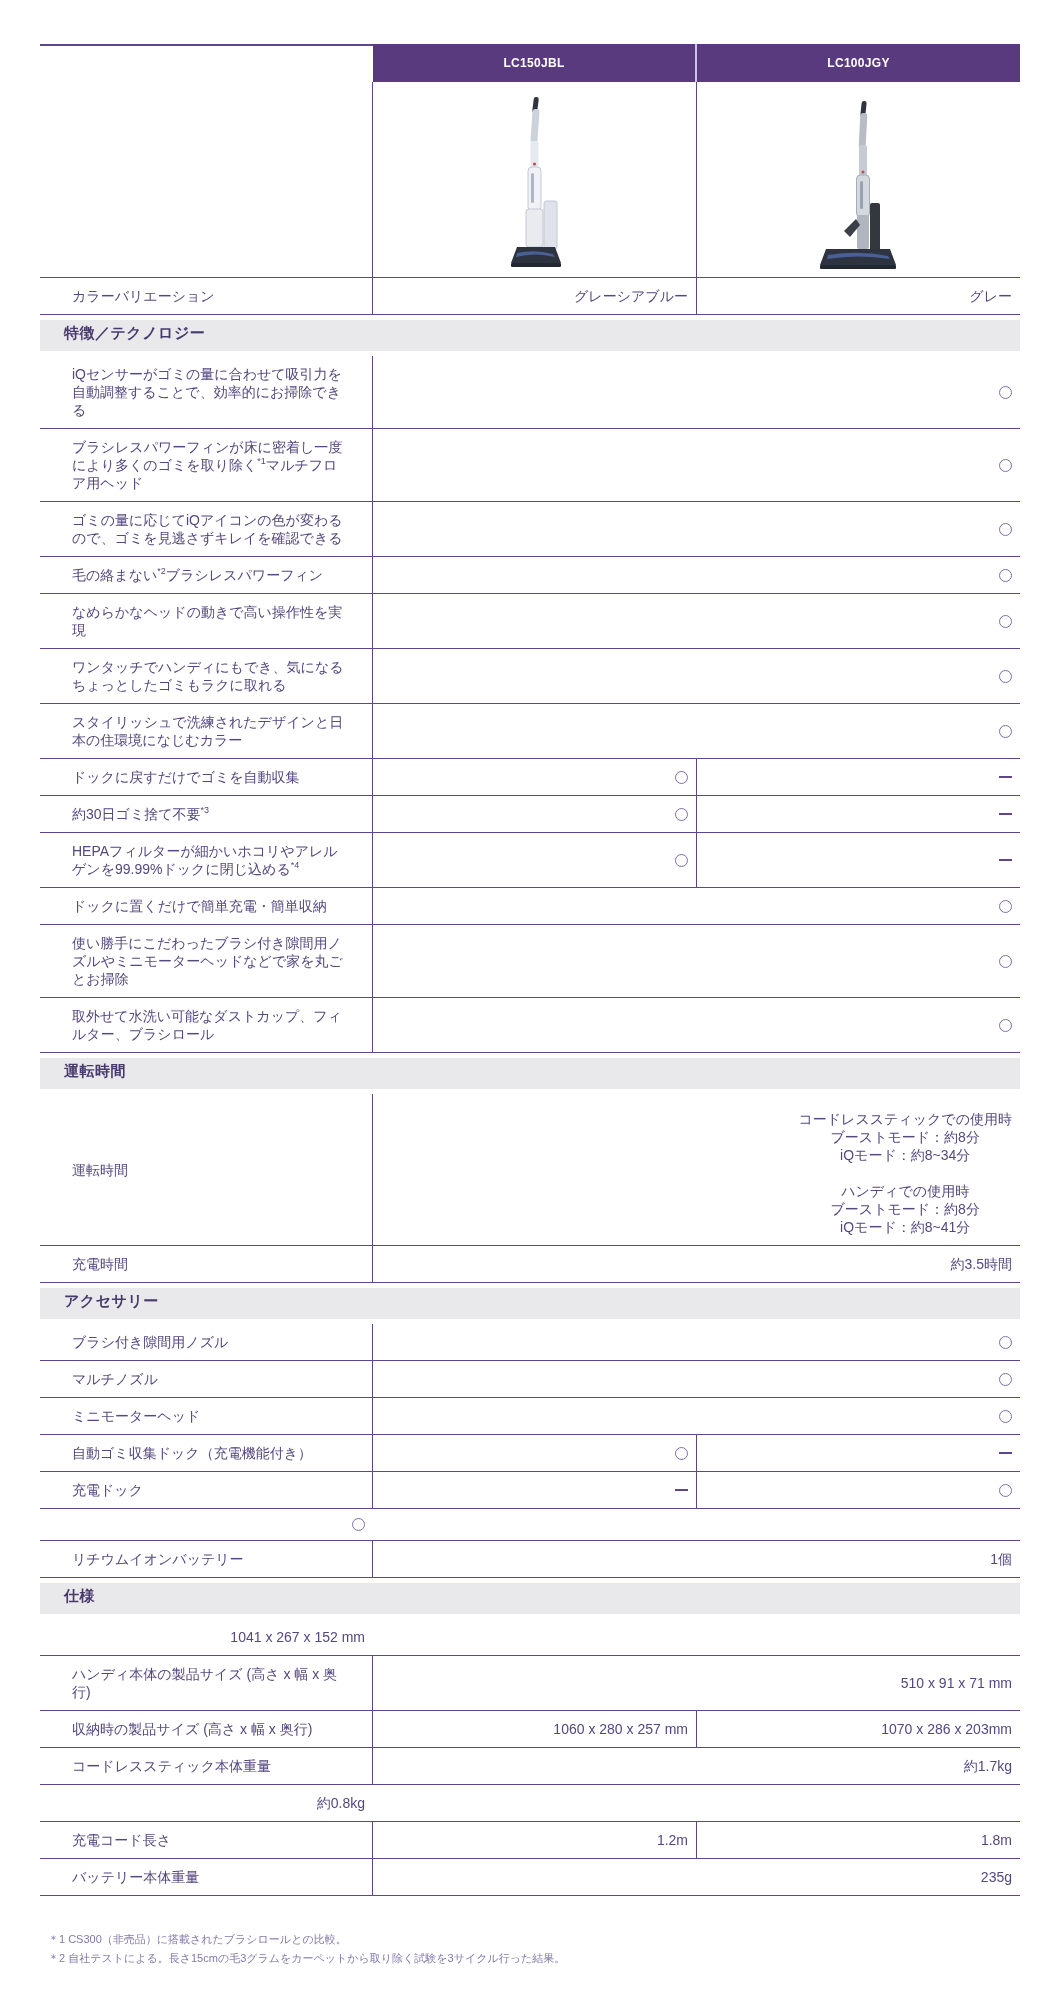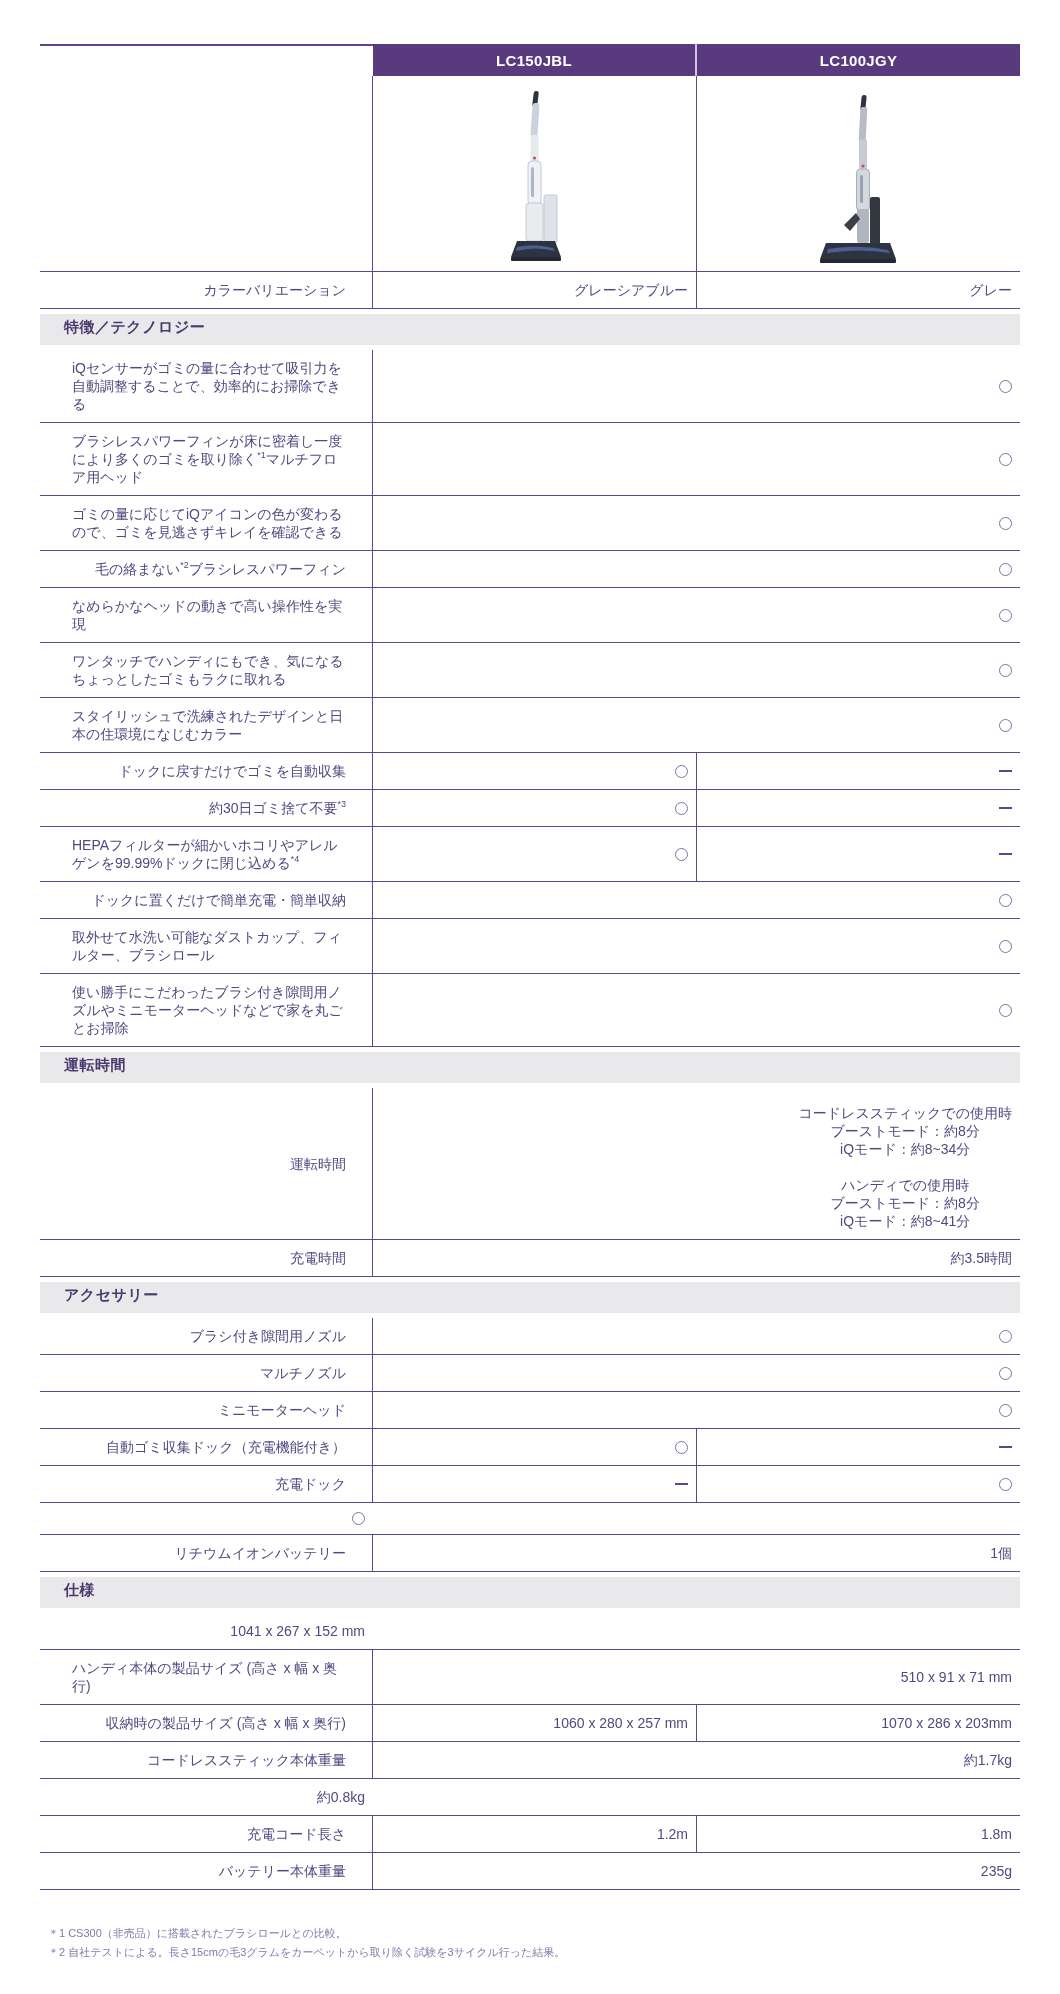--- a/index.html
+++ b/index.html
@@ -22,22 +22,22 @@
     font-family:"Liberation Sans","DejaVu Sans",sans-serif;
     color:var(--c-text);
   }
   .page{padding:44px 40px 0 40px;}
   .spec-table{width:980px;}
 
   
   .header-row{display:grid;grid-template-columns:var(--col-label) var(--col-a) var(--col-b);}
   .corner-cell{border-top:2px solid var(--c-border);}
   .model-cell{
-    background:var(--c-header-bg);color:#ffffff;font-weight:bold;font-size:15px;
-    height:32px;display:flex;align-items:center;justify-content:center;letter-spacing:.3px;
+    background:var(--c-header-bg);color:#ffffff;font-weight:bold;font-size:12px;
+    height:38px;display:flex;align-items:center;justify-content:center;letter-spacing:.3px;
   }
   .model-cell.first{border-right:2px solid var(--c-header-divider);}
 
   
   .image-row{
     display:grid;grid-template-columns:var(--col-label) var(--col-a) var(--col-b);
     height:196px;border-bottom:1.5px solid var(--c-border);
   }
   .img-label-cell{border-right:1.5px solid var(--c-border);}
   .img-cell{display:flex;align-items:flex-end;justify-content:center;padding-bottom:6px;}
@@ -45,21 +45,21 @@
 
   
   .data-row{
     display:grid;border-bottom:1.5px solid var(--c-border);
     align-items:stretch;font-size:14px;
   }
   .data-row.span-row{grid-template-columns:var(--col-label) calc(var(--col-a) + var(--col-b));}
   .data-row.split-row{grid-template-columns:var(--col-label) var(--col-a) var(--col-b);}
   .label-cell{
     border-right:1.5px solid var(--c-border);
-    padding:9px 26px 9px 32px;line-height:18px;display:flex;align-items:center;justify-content:flex-end;
+    padding:9px 26px 9px 32px;line-height:18px;display:flex;align-items:center;
   }
   .label-cell sup{font-size:9px;line-height:0;}
   .value-cell{
     display:flex;align-items:center;justify-content:flex-end;text-align:center;
     padding:9px 8px;line-height:18px;
   }
   .split-row .value-cell.first{border-right:1.5px solid var(--c-border);}
 
   .circle{
     width:13px;height:13px;border:1.5px solid var(--c-circle);border-radius:50%;
@@ -239,29 +239,29 @@
         <div class="data-row span-row">
           <div class="label-cell">
             <span>ドックに置くだけで簡単充電・簡単収納</span>
           </div>
           <div class="value-cell">
             <span class="circle"></span>
           </div>
         </div>
         <div class="data-row span-row">
           <div class="label-cell">
+            <span>使い勝手にこだわったブラシ付き隙間用ノズルやミニモーターヘッドなどで家を丸ごとお掃除</span>
+          </div>
+          <div class="value-cell">
+            <span class="circle"></span>
+          </div>
+        </div>
+        <div class="data-row span-row">
+          <div class="label-cell">
             <span>取外せて水洗い可能なダストカップ、フィルター、ブラシロール</span>
-          </div>
-          <div class="value-cell">
-            <span class="circle"></span>
-          </div>
-        </div>
-        <div class="data-row span-row">
-          <div class="label-cell">
-            <span>使い勝手にこだわったブラシ付き隙間用ノズルやミニモーターヘッドなどで家を丸ごとお掃除</span>
           </div>
           <div class="value-cell">
             <span class="circle"></span>
           </div>
         </div>
         <div class="section-row">
           <div class="section-label">運転時間</div>
         </div>
         <div class="data-row span-row">
           <div class="label-cell">

